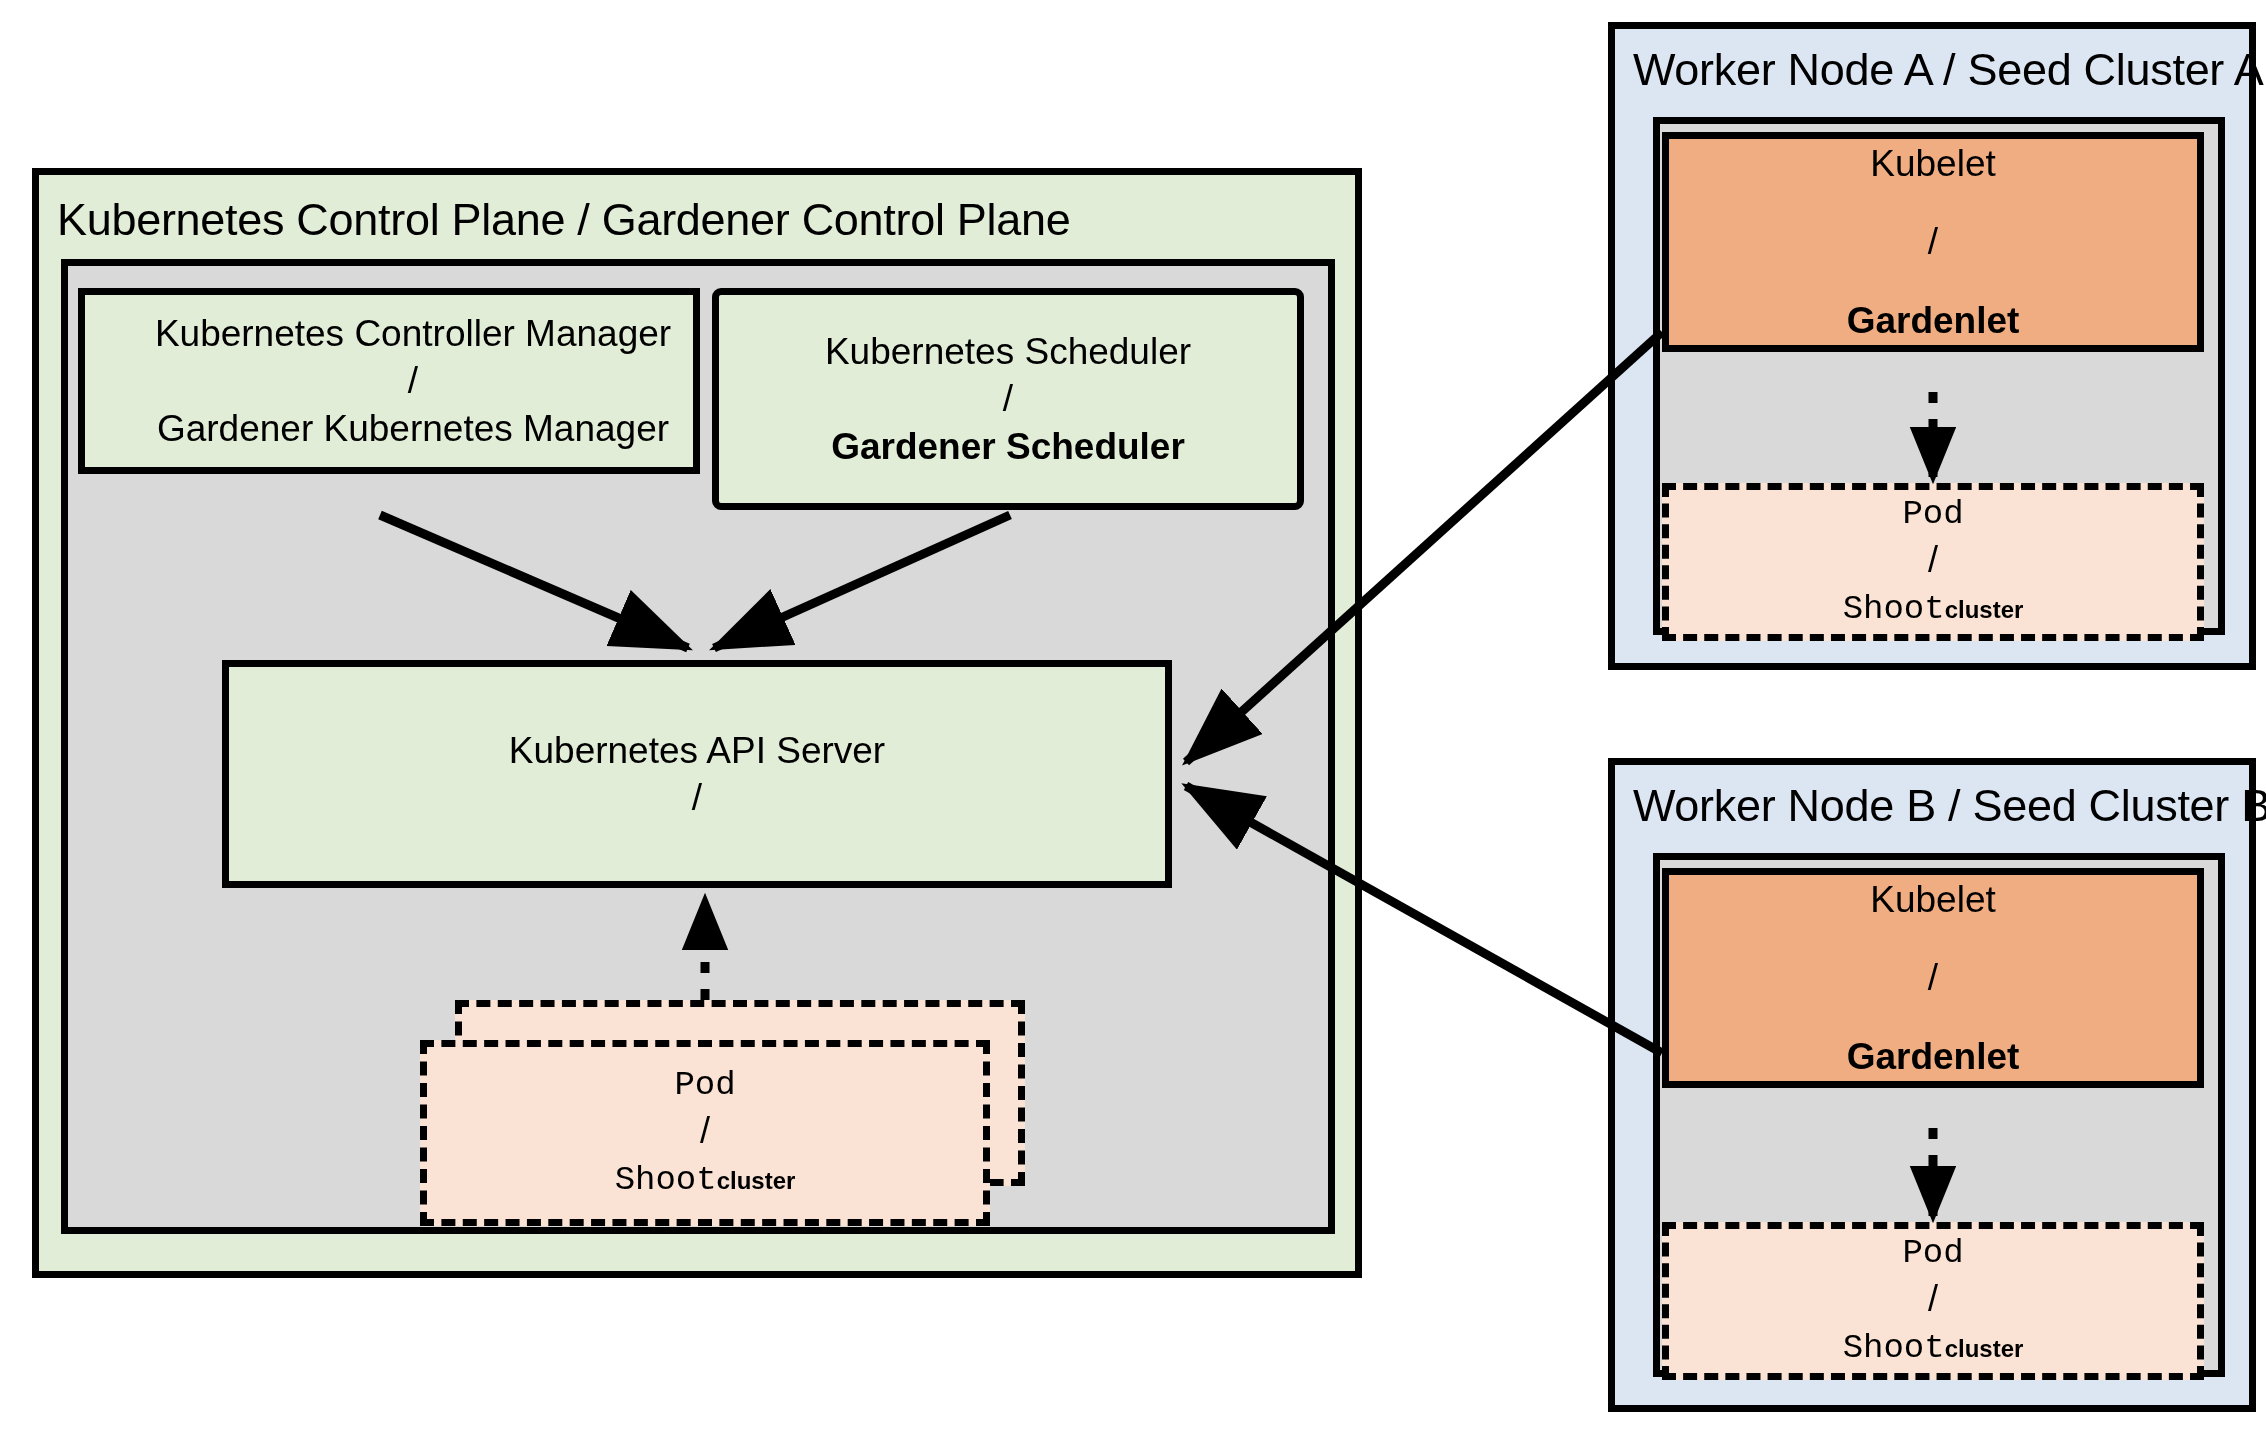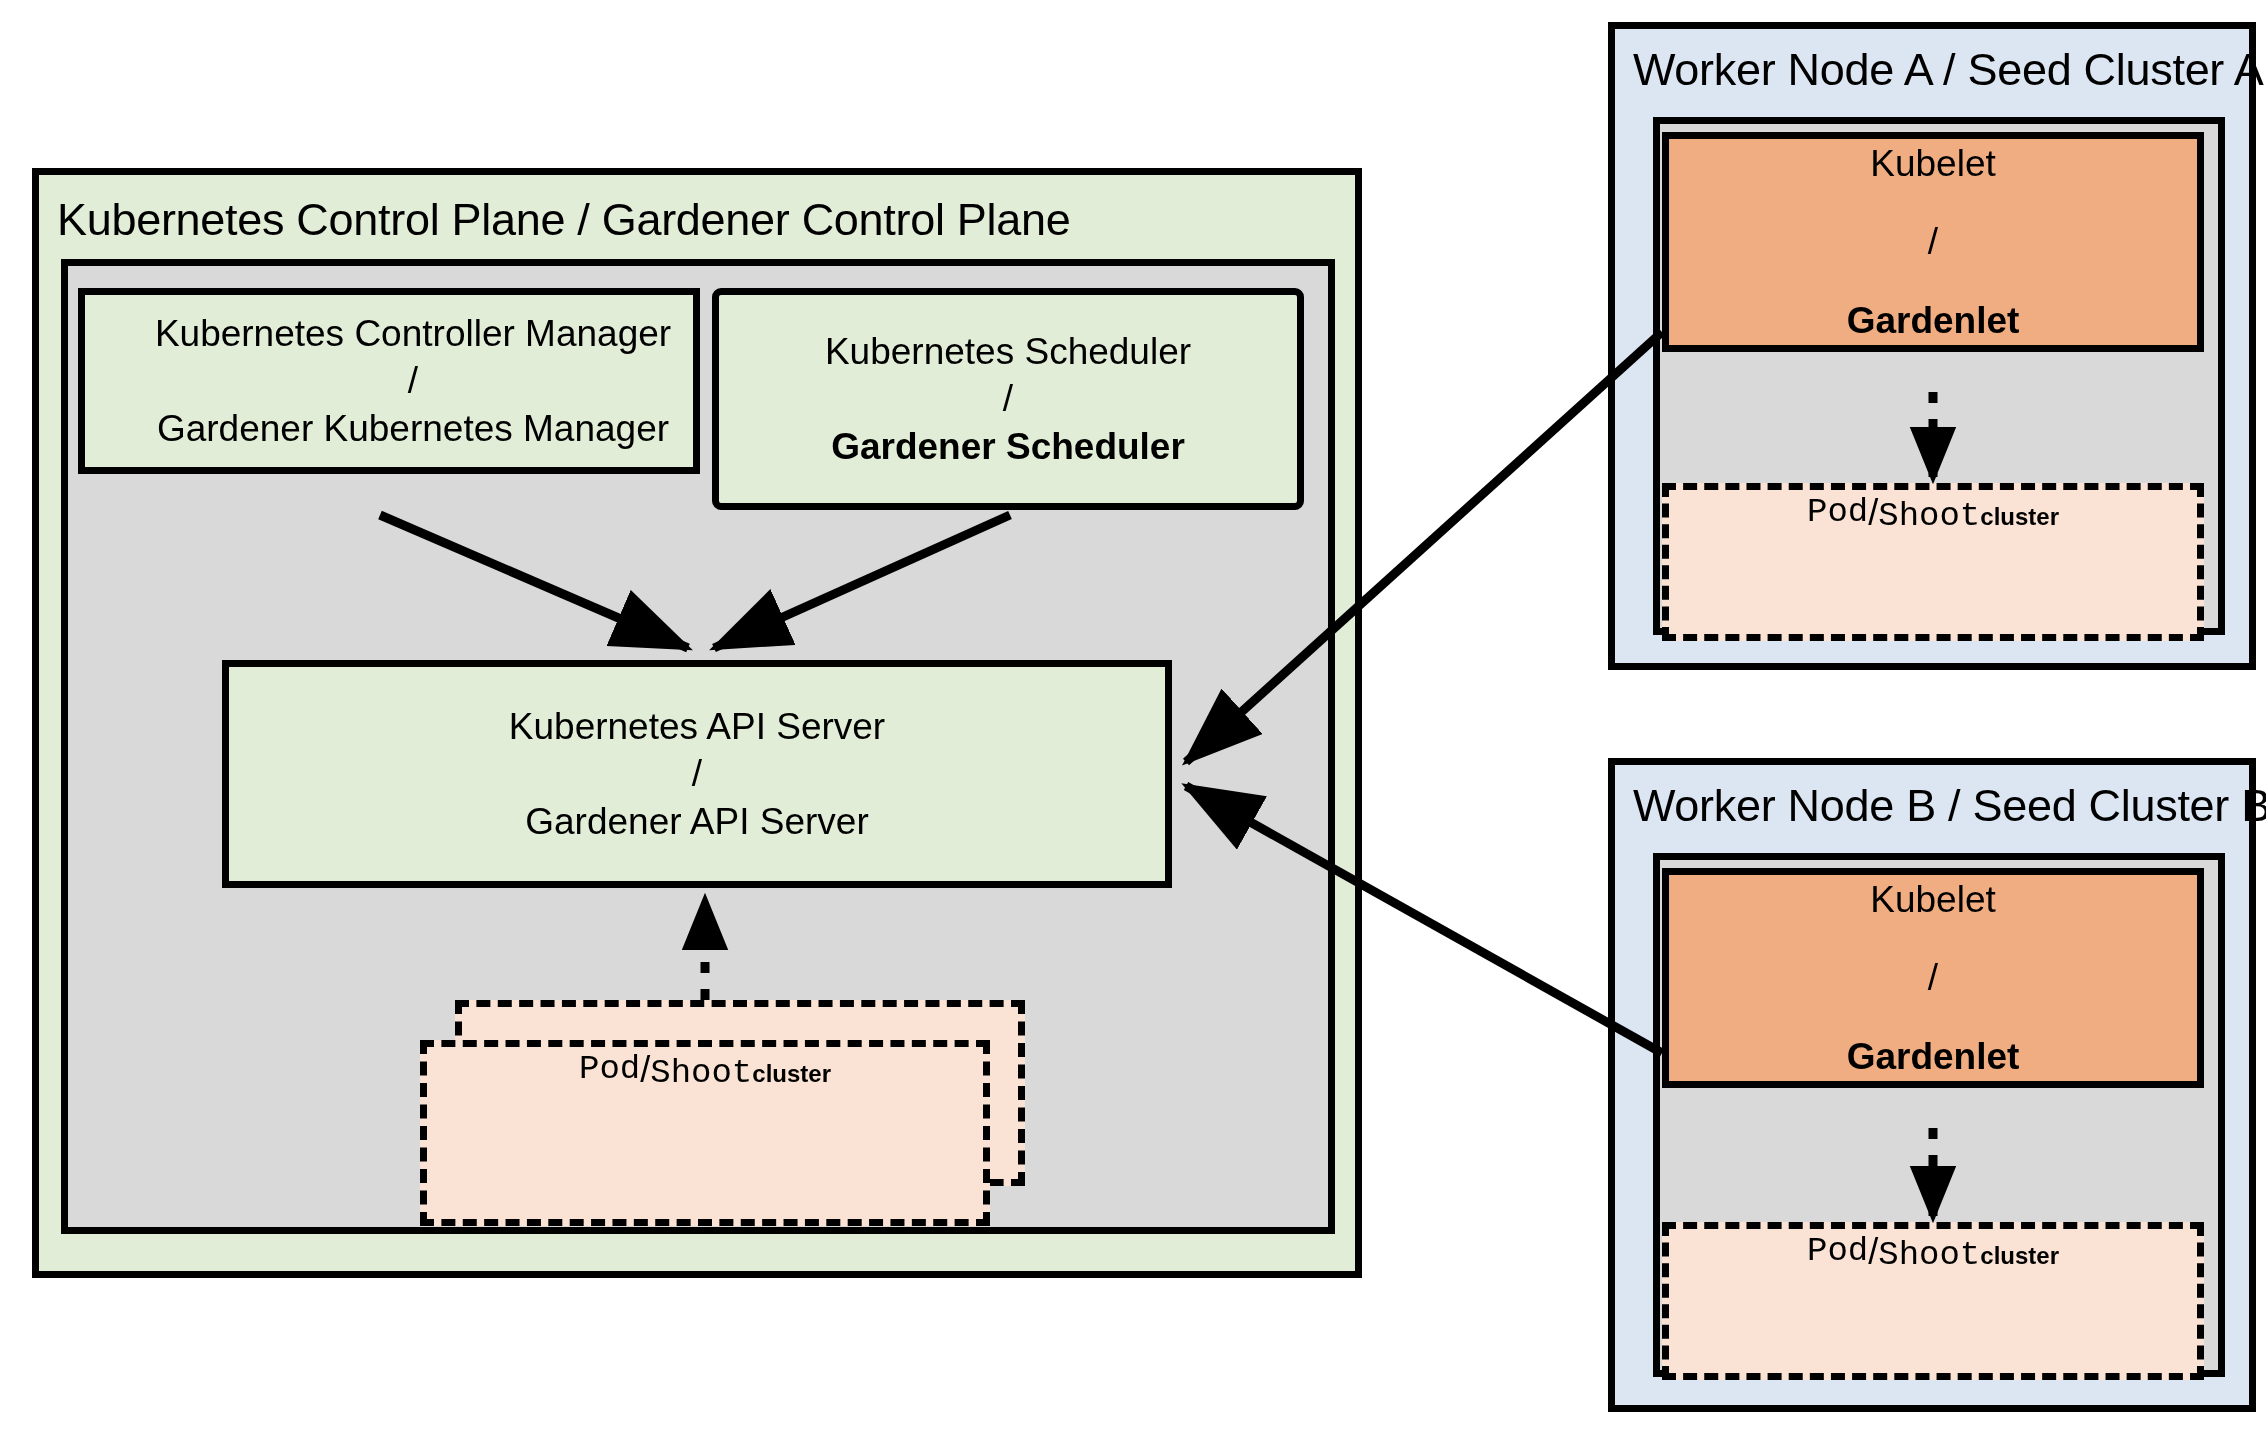--- a/index.html
+++ b/index.html
@@ -65,21 +65,22 @@
     color: #000000;
     white-space: nowrap;
   }
   .box-line.bold { font-weight: bold; }
 
   
   .pod {
     background: #FAE3D4;
     border: 7px dashed #000000;
     display: flex;
-    flex-direction: row;
+    flex-direction: column;
+    align-items: center;
     justify-content: center;
     text-align: center;
   }
   .pod-line {
     font-size: 36px;
     line-height: 1.3;
     color: #000000;
     white-space: nowrap;
   }
   .mono {
@@ -122,21 +123,20 @@
 
   <div class="abs box box-green" style="left:712px; top:288px; width:592px; height:222px;border-radius:9px;">
     <div class="box-line">Kubernetes Scheduler</div>
     <div class="box-line">/</div>
     <div class="box-line bold">Gardener Scheduler</div>
   </div>
 
   <div class="abs box box-green" style="left:222px; top:660px; width:950px; height:228px;">
     <div class="box-line">Kubernetes API Server</div>
     <div class="box-line">/</div>
-    <div class="box-line">Gardener API Server</div>
   </div>
 
   <div class="abs pod" style="left:455px; top:1000px; width:570px; height:186px; z-index:2;"></div>
 
   <div class="abs pod" style="left:420px; top:1040px; width:570px; height:186px; z-index:3;">
     <div class="pod-line mono">Pod</div>
     <div class="pod-line slash">/</div>
     <div class="pod-line">
       <span class="mono">Shoot</span><span class="sans-bold">cluster</span>
     </div>

